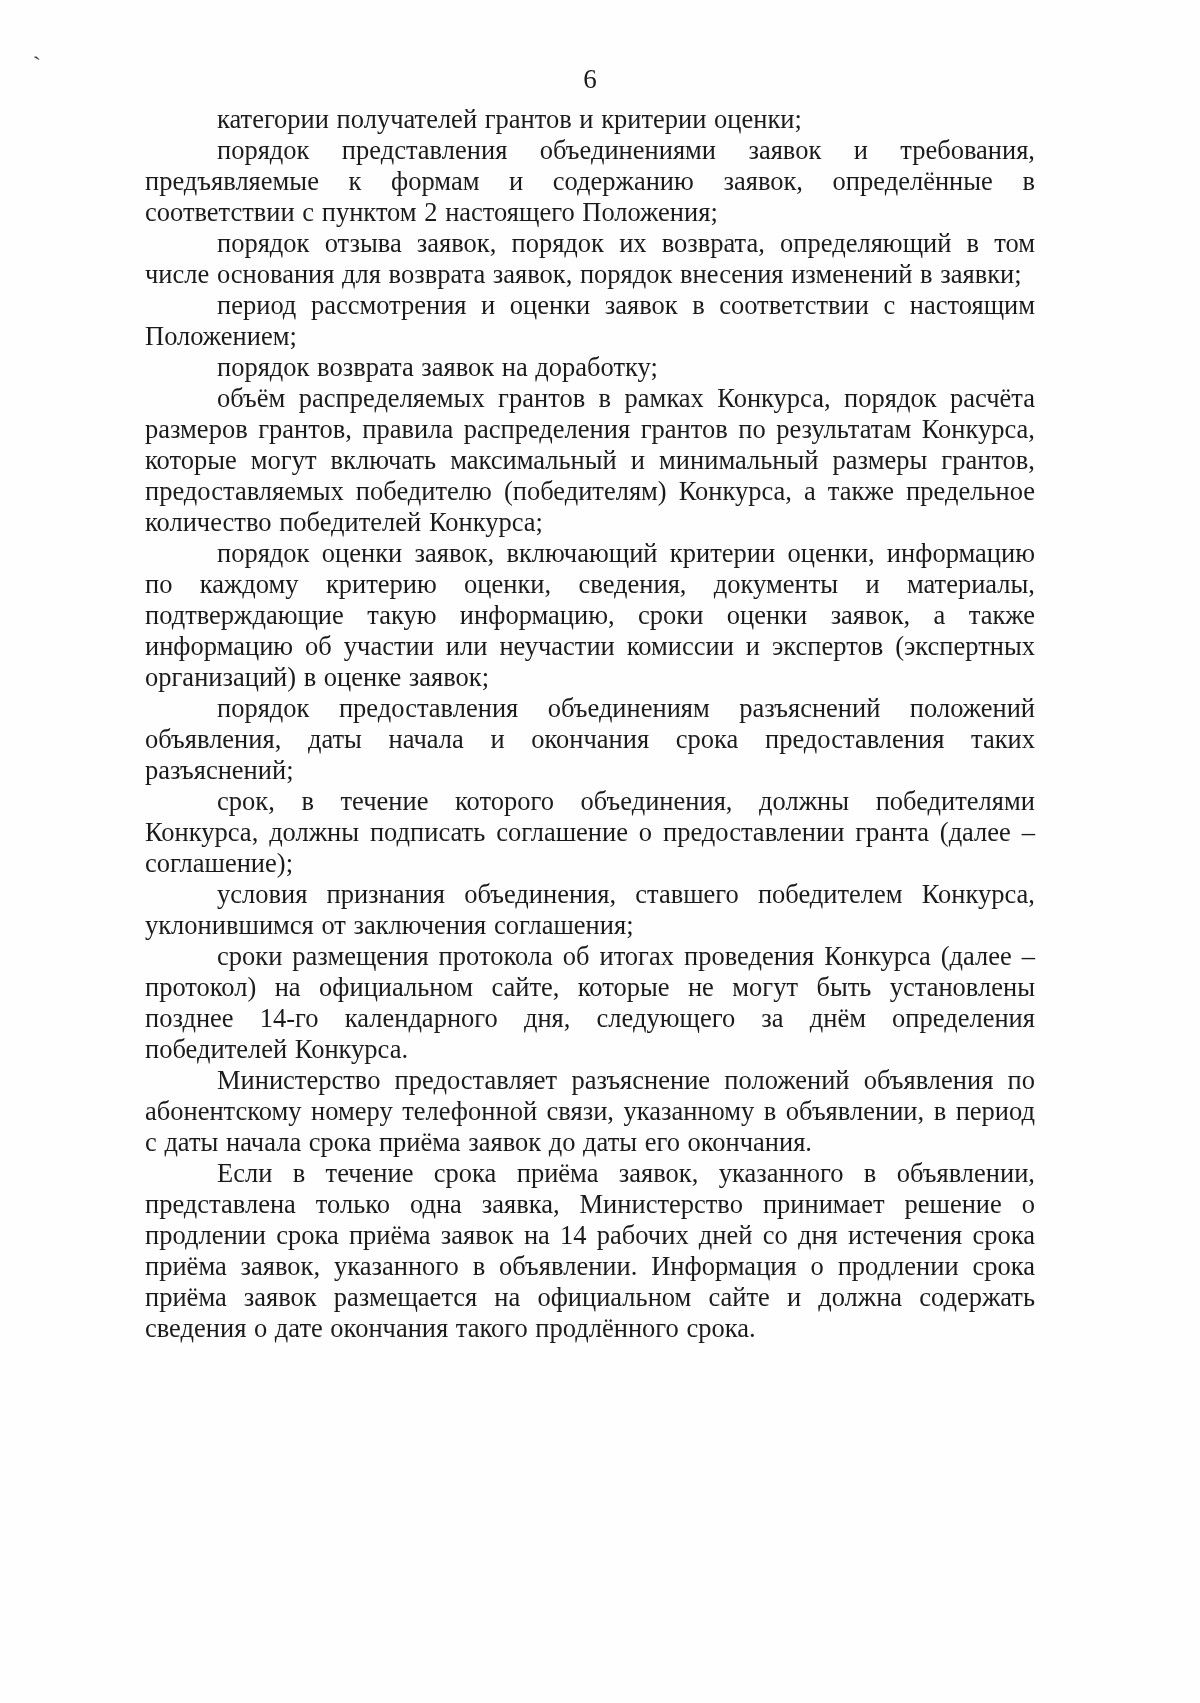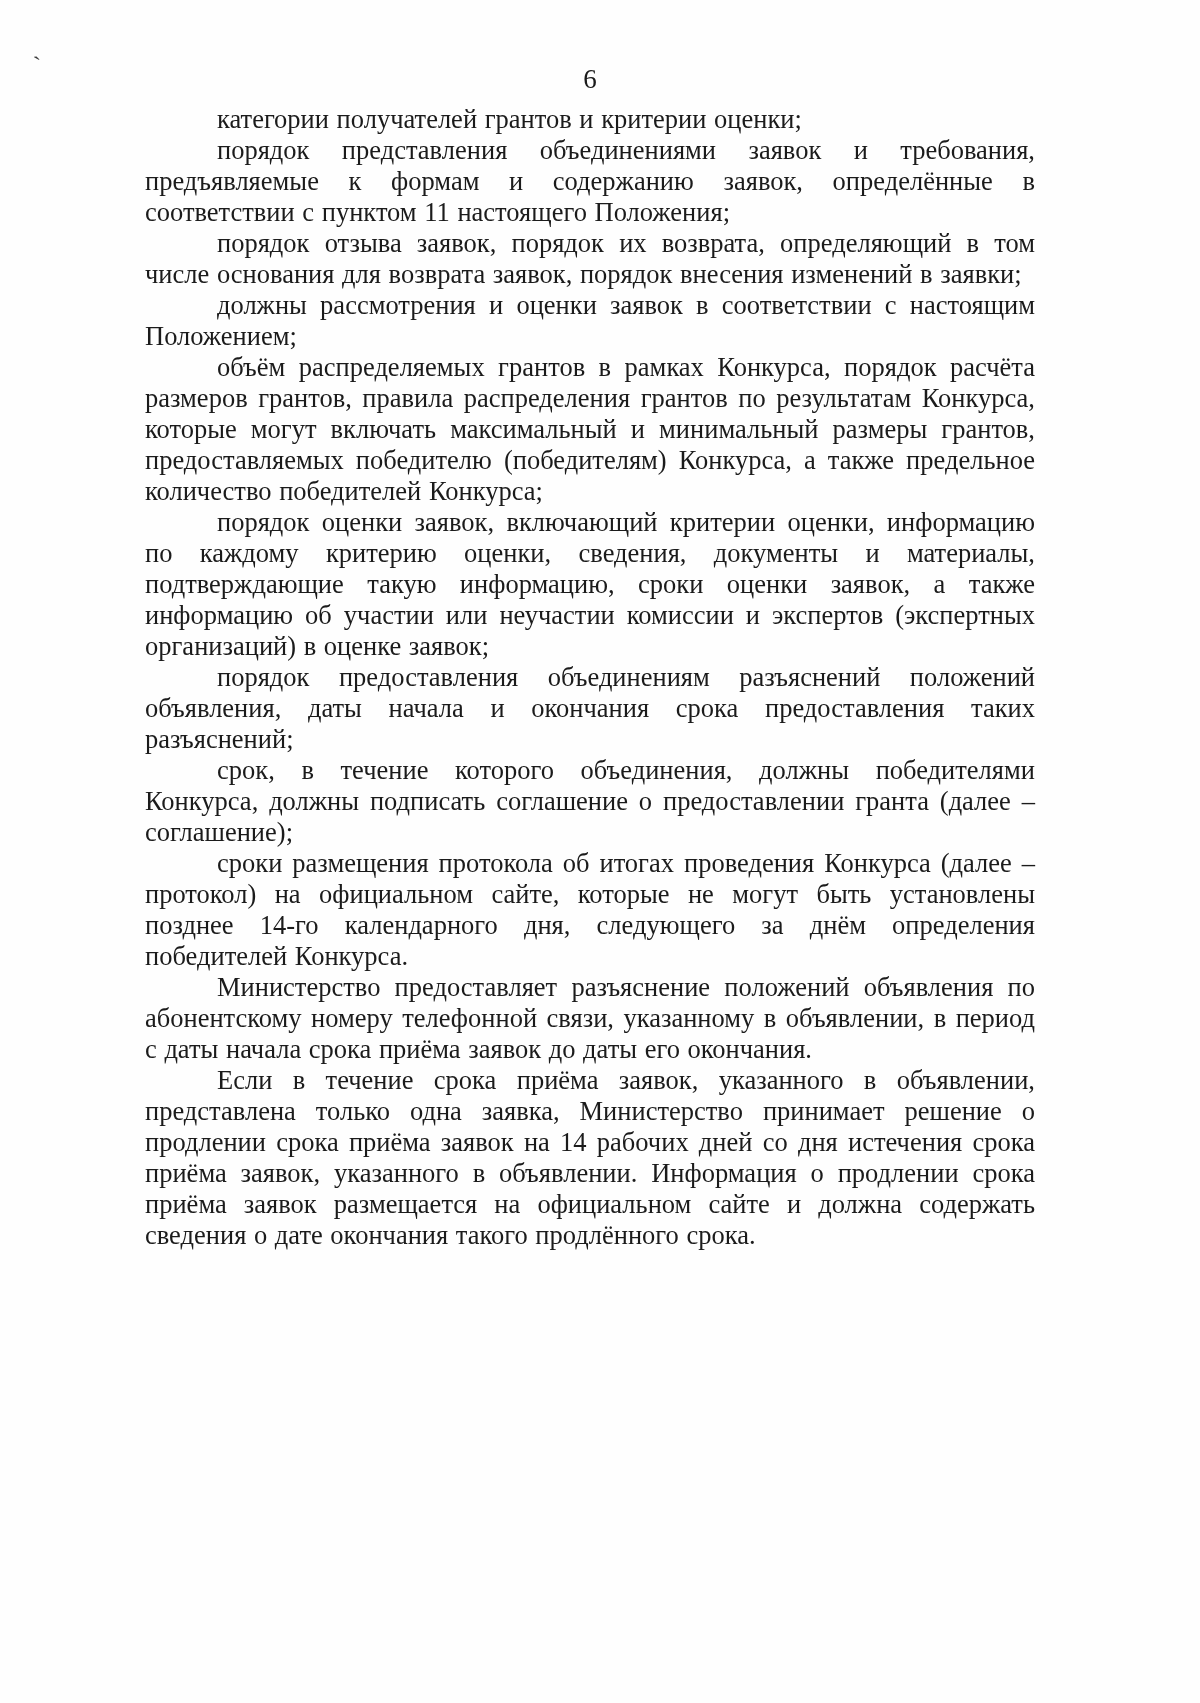--- a/index.html
+++ b/index.html
@@ -58,24 +58,26 @@
   }
 </style>
 </head>
 <body>
 
 <div class="page">
   <div class="scan-artifact">`</div>
   <div class="page-number">6</div>
   <div class="content">
       <p class="para">категории получателей грантов и критерии оценки;</p>
-      <p class="para">порядок представления объединениями заявок и требования, предъявляемые к формам и содержанию заявок, определённые в соответствии с пунктом 11 настоящего Положения;</p>
+      <p class="para">порядок представления объединениями заявок и требования, предъявляемые к формам и содержанию заявок, определённые в соответствии с пунктом 2 настоящего Положения;</p>
       <p class="para">порядок отзыва заявок, порядок их возврата, определяющий в том числе основания для возврата заявок, порядок внесения изменений в заявки;</p>
-      <p class="para">должны рассмотрения и оценки заявок в соответствии с настоящим Положением;</p>
+      <p class="para">период рассмотрения и оценки заявок в соответствии с настоящим Положением;</p>
+      <p class="para">порядок возврата заявок на доработку;</p>
       <p class="para">объём распределяемых грантов в рамках Конкурса, порядок расчёта размеров грантов, правила распределения грантов по результатам Конкурса, которые могут включать максимальный и минимальный размеры грантов, предоставляемых победителю (победителям) Конкурса, а также предельное количество победителей Конкурса;</p>
       <p class="para">порядок оценки заявок, включающий критерии оценки, информацию по каждому критерию оценки, сведения, документы и материалы, подтверждающие такую информацию, сроки оценки заявок, а также информацию об участии или неучастии комиссии и экспертов (экспертных организаций) в оценке заявок;</p>
       <p class="para">порядок предоставления объединениям разъяснений положений объявления, даты начала и окончания срока предоставления таких разъяснений;</p>
       <p class="para">срок, в течение которого объединения, должны победителями Конкурса, должны подписать соглашение о предоставлении гранта (далее – соглашение);</p>
+      <p class="para">условия признания объединения, ставшего победителем Конкурса, уклонившимся от заключения соглашения;</p>
       <p class="para">сроки размещения протокола об итогах проведения Конкурса (далее – протокол) на официальном сайте, которые не могут быть установлены позднее 14-го календарного дня, следующего за днём определения победителей Конкурса.</p>
       <p class="para">Министерство предоставляет разъяснение положений объявления по абонентскому номеру телефонной связи, указанному в объявлении, в период с даты начала срока приёма заявок до даты его окончания.</p>
       <p class="para">Если в течение срока приёма заявок, указанного в объявлении, представлена только одна заявка, Министерство принимает решение о продлении срока приёма заявок на 14 рабочих дней со дня истечения срока приёма заявок, указанного в объявлении. Информация о продлении срока приёма заявок размещается на официальном сайте и должна содержать сведения о дате окончания такого продлённого срока.</p>
     </div>
 </div>
 
 </body></html>

